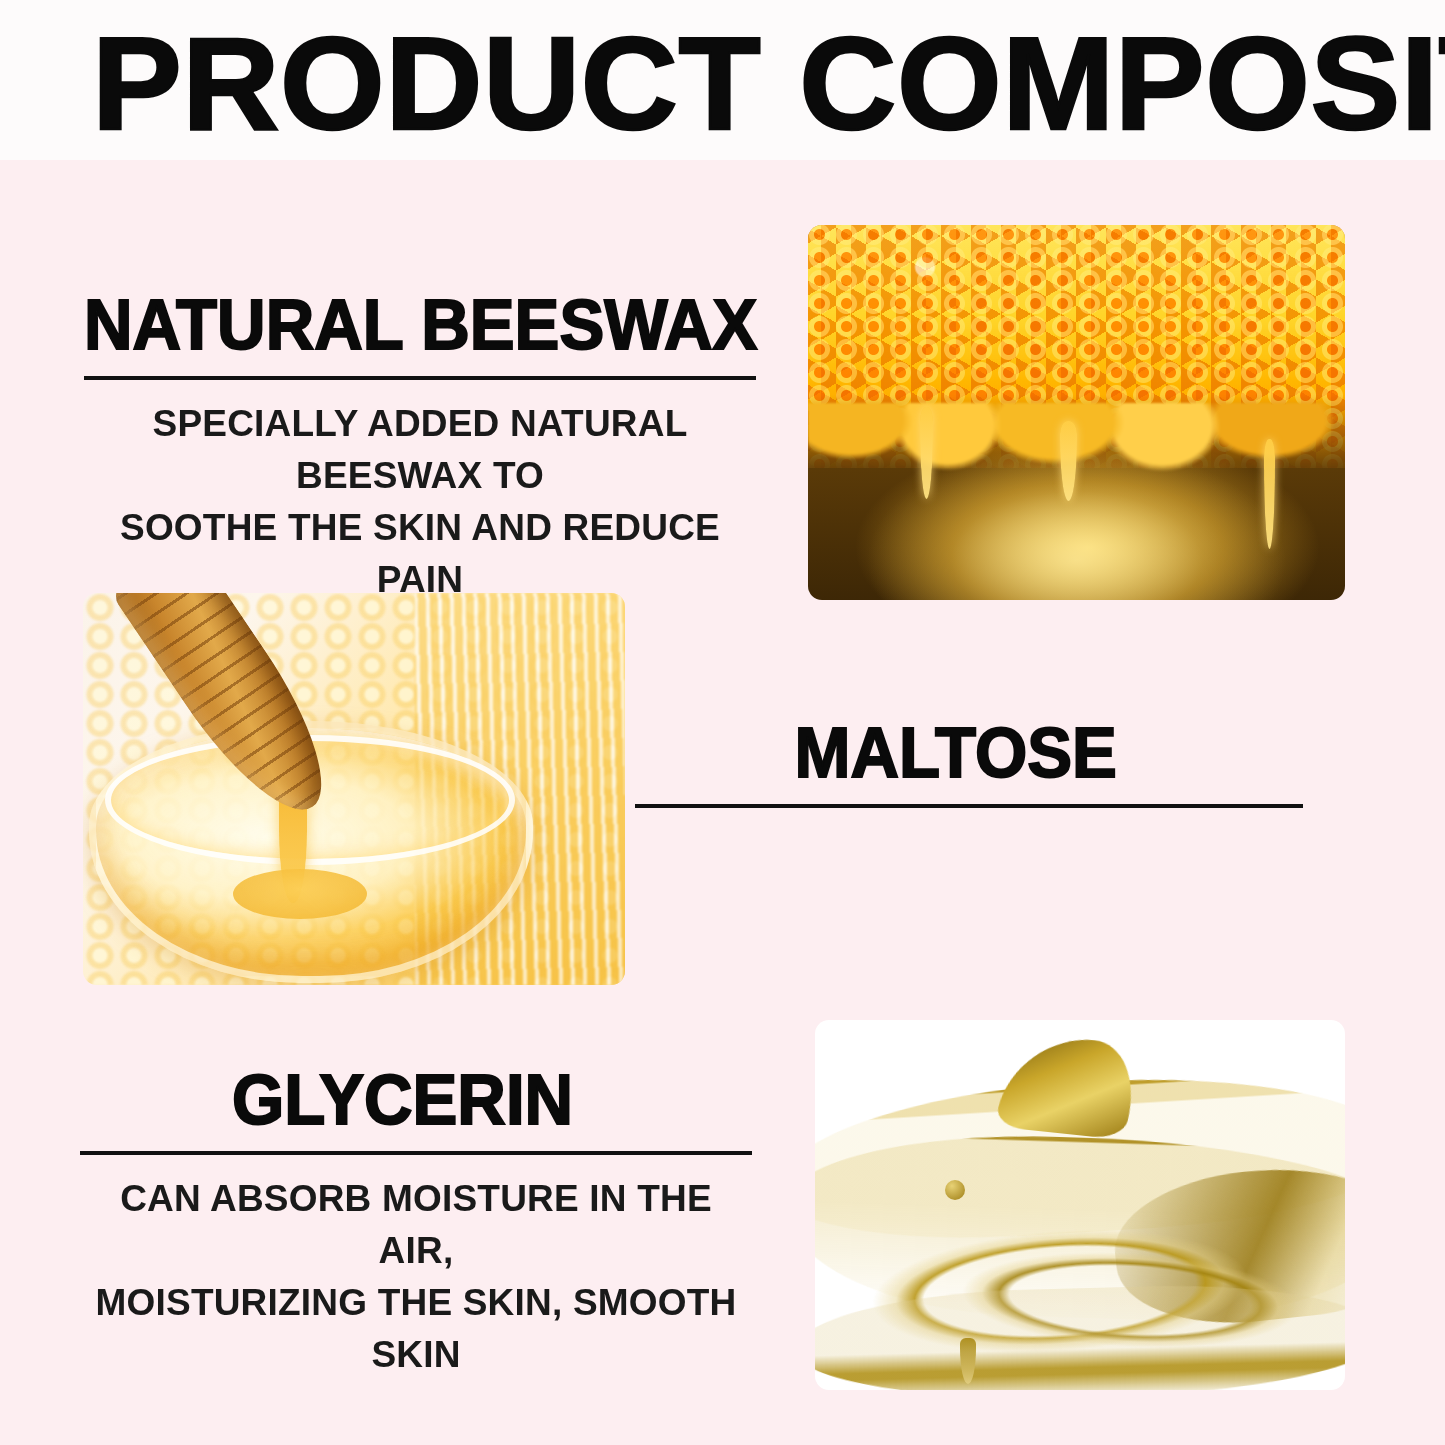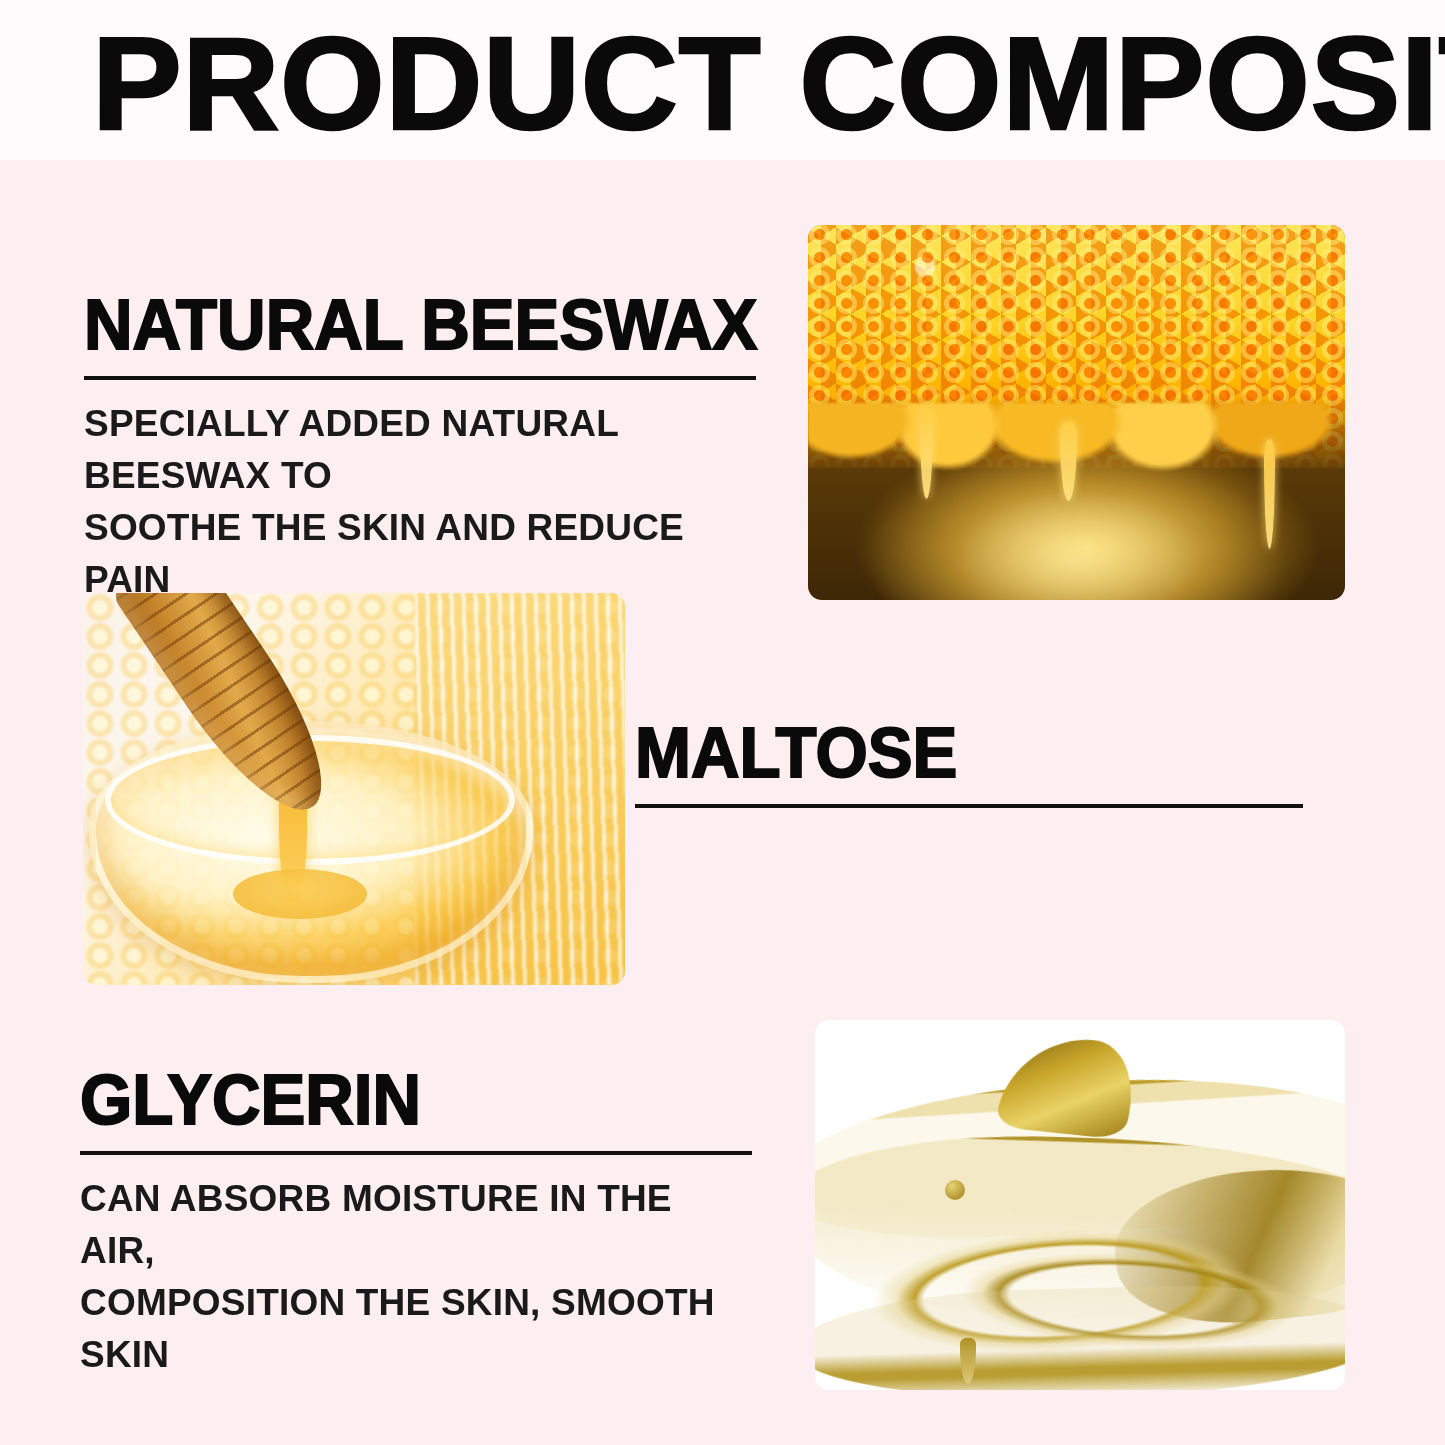--- a/index.html
+++ b/index.html
@@ -41,21 +41,21 @@
     line-height: 140px;
     letter-spacing: 0.5px;
     color: #0a0a0a;
     white-space: nowrap;
     transform: scaleX(1.02);
     transform-origin: left center;
     -webkit-text-stroke: 2.5px #0a0a0a;
   }
 
   
-  .block { position: absolute; }
+  .block { position: absolute; text-align: center; }
   .block-heading {
     font-family: "Liberation Sans Narrow", "Liberation Sans", sans-serif;
     font-weight: 700;
     color: #0a0a0a;
     white-space: nowrap;
     line-height: 1.0;
     -webkit-text-stroke: 2px #0a0a0a;
     transform: scaleX(0.96);
     transform-origin: left center;
   }
@@ -338,16 +338,16 @@
     <div class="oil-band" id="oil-loop2"></div>
     <div class="oil-band" id="oil-bottom-sheet"></div>
     <div class="oil-band" id="oil-droplet"></div>
     <div class="oil-band" id="oil-drip-bottom"></div>
   </div>
 
   <div class="block" id="block-glycerin">
     <div class="block-heading">GLYCERIN</div>
     <div class="block-rule"></div>
     <div class="block-body">CAN ABSORB MOISTURE IN THE AIR,
-COMPOSITION THE SKIN, SMOOTH SKIN</div>
+MOISTURIZING THE SKIN, SMOOTH SKIN</div>
   </div>
 
 </div>
 
 </body></html>

